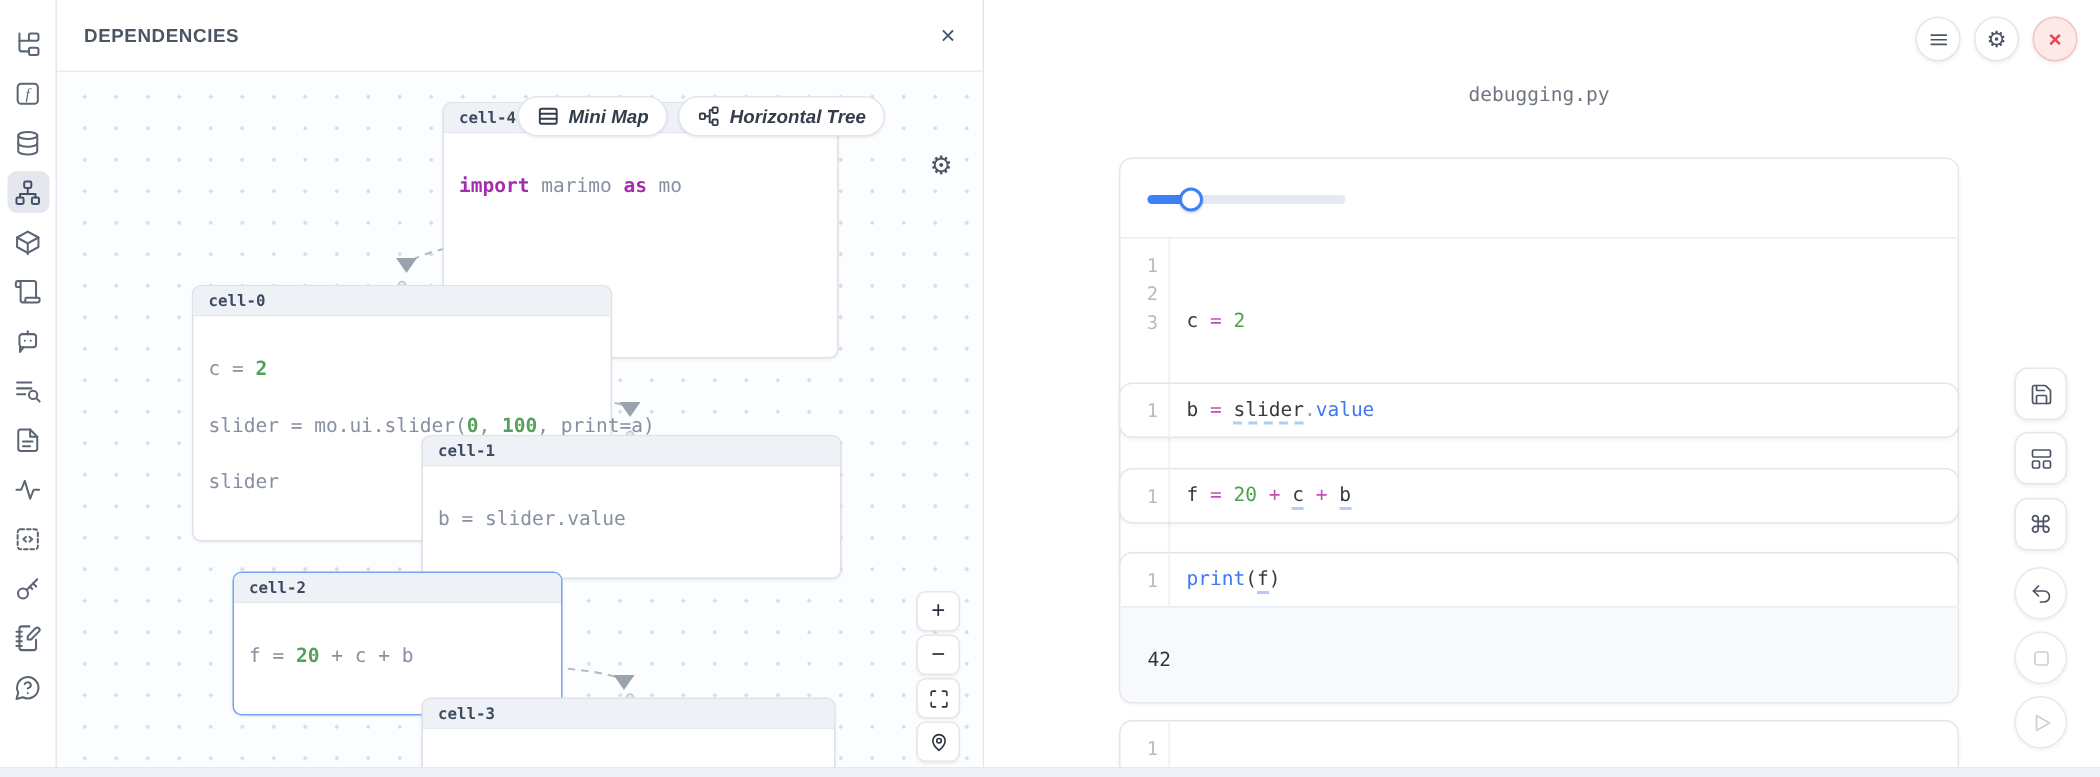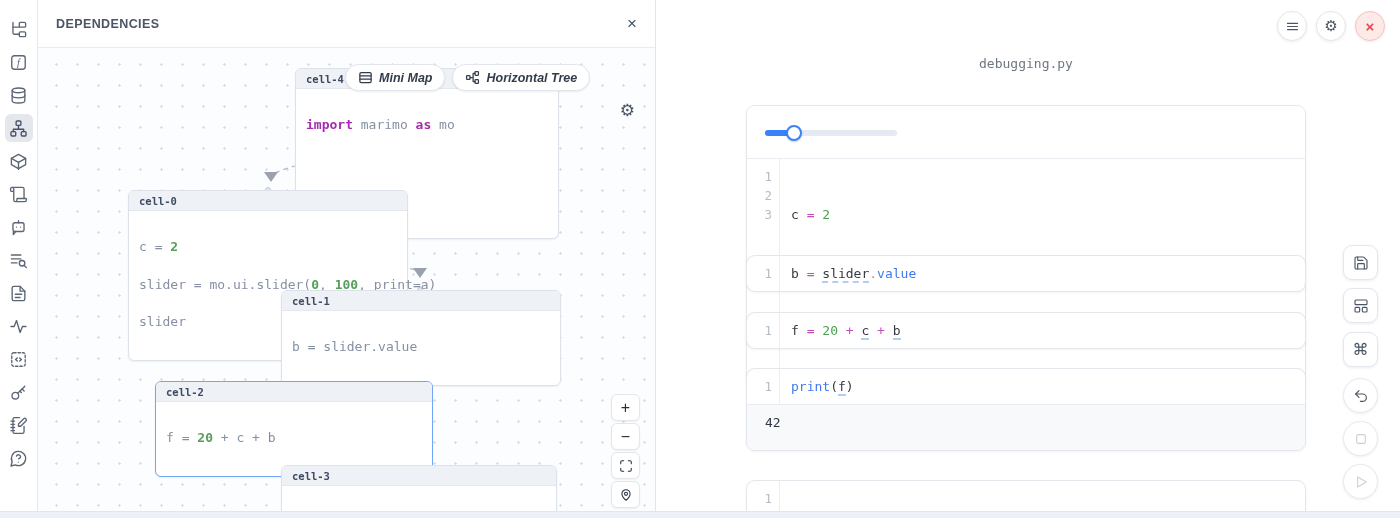--- a/index.html
+++ b/index.html
@@ -66,21 +66,21 @@
   .nb-title { position:absolute; top:56px; left:90px; width:560px; text-align:center;
     font-family:"DejaVu Sans Mono",monospace; font-size:13px; color:#6e7681; }
 
   .cell { position:absolute; left:90px; width:560px; background:#fff; border:1px solid #e3e6ea;
     border-radius:9px; box-shadow:0 1px 3px rgba(15,23,42,.05); overflow:hidden; }
   .codearea { display:flex; }
   .gutter { width:33px; min-width:33px; padding:8px 7px 8px 0; text-align:right; color:#b6bcc6;
     font-family:"DejaVu Sans Mono",monospace; font-size:12.5px; line-height:19px; border-right:1px solid #eceef2; }
   .codelines { padding:8px 0 8px 11px; font-family:"DejaVu Sans Mono",monospace; font-size:13px;
     line-height:19px; color:#383a42; white-space:pre; }
-  .out-bottom { background:#f8f9fb; border-top:1px solid #e9ecf0; padding:10px 18px 20px;
+  .out-bottom { background:#f8f9fb; border-top:1px solid #e9ecf0; padding:28px 18px 20px;
     font-family:"DejaVu Sans Mono",monospace; font-size:13px; color:#303742; }
   .out-top { background:#fff; border-bottom:1px solid #e9ecf0; padding:19px 18px; height:53px; }
 
   .slider { position:relative; width:132px; height:16px; cursor:pointer; }
   .slider .track { position:absolute; top:5px; left:0; width:100%; height:6px; border-radius:3px; background:#e4e9f2; }
   .slider .fill  { position:absolute; top:5px; left:0; height:6px; border-radius:3px; background:#3b82f6; }
   .slider .thumb { position:absolute; top:0; width:16px; height:16px; border-radius:50%;
     background:#fff; border:2px solid #3b82f6; box-shadow:0 1px 2px rgba(15,23,42,.2); }
 
   .nb-side-actions { position:absolute; right:22px; top:245px; display:flex; flex-direction:column; align-items:center; z-index:5; }
@@ -258,21 +258,21 @@
         <div><span class="tk-p">slider = mo.ui.slider(</span><span class="tk-num">0</span><span class="tk-p">, </span><span class="tk-num">100</span><span class="tk-p">, print=a)</span></div>
         <div><span class="tk-p">slider</span></div>
       </div>
     </div>
     <div class="node" style="left:243px;top:242px;width:280px;">
       <div class="node-header">cell-1</div>
       <div class="node-body">
         <div><span class="tk-p">b = slider.value</span></div>
       </div>
     </div>
-    <div class="node selected" style="left:117px;top:333px;width:278px;">
+    <div class="node selected" style="left:117px;top:333px;width:220px;">
       <div class="node-header">cell-2</div>
       <div class="node-body">
         <div><span class="tk-p">f = </span><span class="tk-num">20</span><span class="tk-p"> + c + b</span></div>
       </div>
     </div>
     <div class="node" style="left:243px;top:417px;width:276px;">
       <div class="node-header">cell-3</div>
       <div class="node-body">
         <div><span class="tk-p">print(f)</span></div>
       </div>

